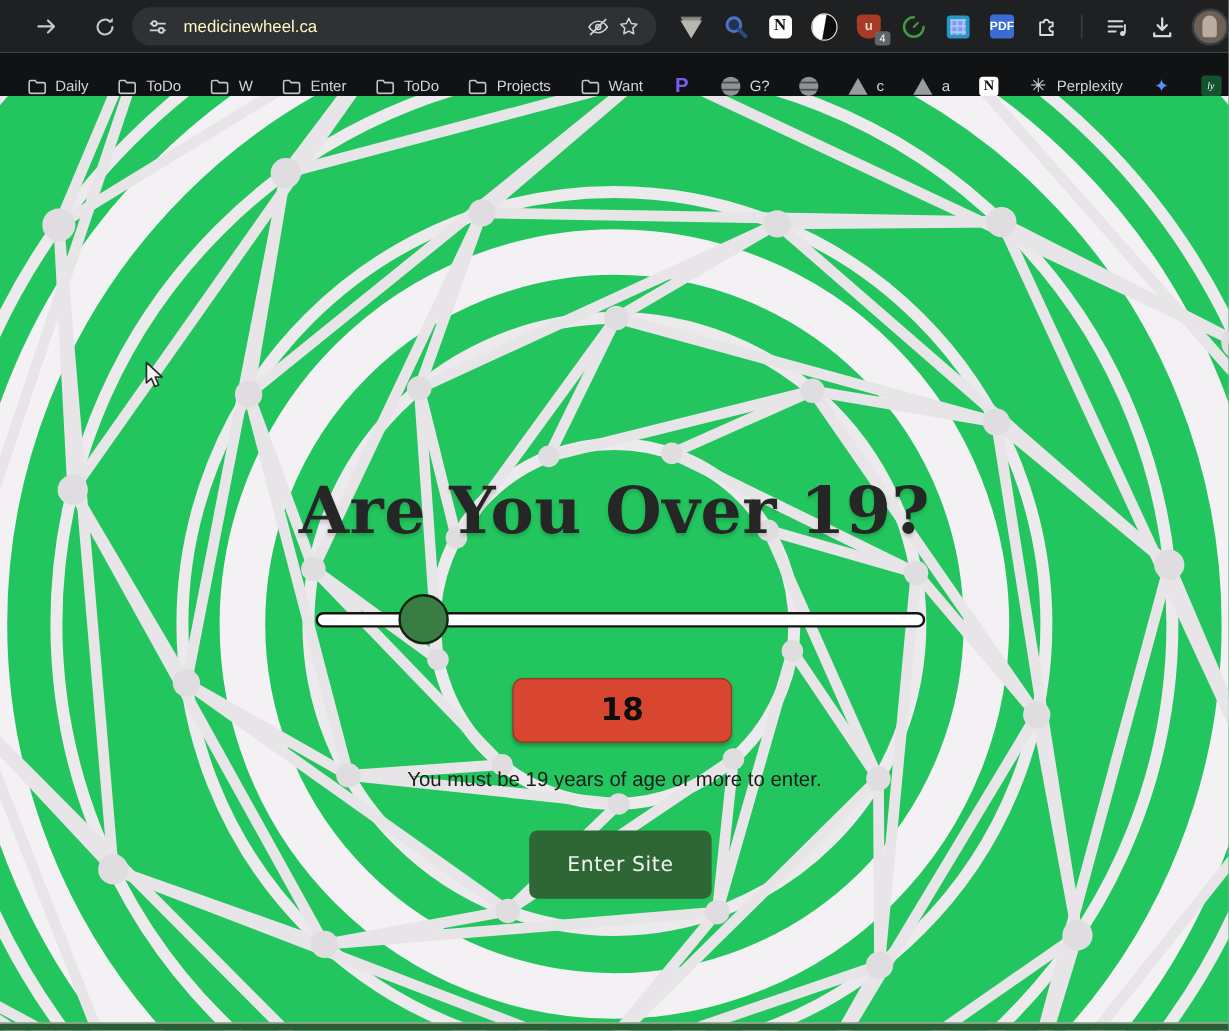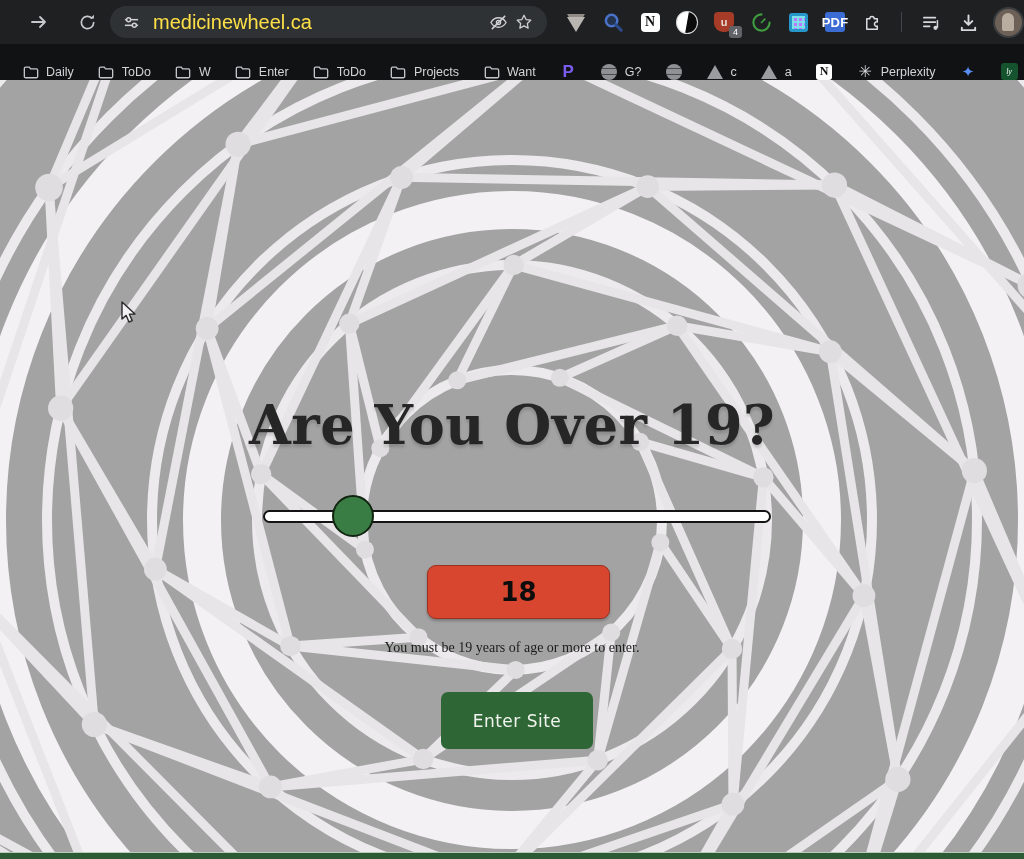--- a/index.html
+++ b/index.html
@@ -6,34 +6,34 @@
   #screen{position:relative;width:1024px;height:859px;overflow:hidden;
     font-family:"Liberation Sans","DejaVu Sans",sans-serif;background:#fff;}
 
   
   #topbar{position:absolute;left:0;top:0;width:1024px;height:44px;background:#1e2022;
     display:flex;align-items:center;}
   .nav-ic{width:34px;height:34px;display:flex;align-items:center;justify-content:center;
     color:#c6c9cc;flex:0 0 auto;}
   #urlpill{height:32px;width:486px;margin-left:6px;background:#2f3235;border-radius:16px;
     display:flex;align-items:center;padding:0 10px 0 8px;box-sizing:border-box;}
-  #urltext{color:#fde047;font-size:20px;margin-left:9px;flex:1;}
+  #urltext{color:#fef9c3;font-size:14px;margin-left:9px;flex:1;}
   .pill-ic{display:flex;align-items:center;justify-content:center;width:26px;height:26px;color:#cfd1d4;}
   #extrow{display:flex;align-items:center;gap:15px;margin-left:18px;}
   .ext{width:22px;height:22px;display:flex;align-items:center;justify-content:center;position:relative;flex:0 0 auto;}
   .badge{position:absolute;right:-7px;bottom:-5px;background:#606468;color:#fff;font-size:9px;
     border-radius:3px;padding:1px 4px;line-height:10px;}
   .vdiv{width:1px;height:20px;background:#43464a;margin:0 3px;}
   .notion-sq{width:19px;height:19px;background:#fff;border-radius:4px;color:#111;
     font-family:"Liberation Serif",serif;font-weight:bold;font-size:14px;
     display:flex;align-items:center;justify-content:center;}
   .darkreader{width:21px;height:21px;border-radius:50%;
     background:linear-gradient(100deg,#ffffff 48%,#0b0b0b 52%);border:1px solid #dadada;}
   .pdf-sq{width:20px;height:20px;background:#3a6cd4;border-radius:3px;color:#fff;
-    font-size:13px;font-weight:bold;display:flex;align-items:center;justify-content:center;letter-spacing:.2px;}
+    font-size:10px;font-weight:bold;display:flex;align-items:center;justify-content:center;letter-spacing:.2px;}
   .cal-sq{width:19px;height:19px;background:#2796c8;border-radius:3px;position:relative;overflow:hidden;}
   .cal-sq::after{content:"";position:absolute;inset:3px;
     background:
       linear-gradient(#7fe0ea 2px,transparent 2px) 0 0/100% 5px,
       linear-gradient(90deg,#7fe0ea 2px,transparent 2px) 0 0/5px 100%, #b7f; }
   .shield{width:20px;height:20px;background:#a63b27;border-radius:4px 4px 9px 9px;color:#e8d9d4;
     display:flex;align-items:center;justify-content:center;font-size:11px;font-weight:bold;}
   .gem{width:0;height:0;border-left:9px solid transparent;border-right:9px solid transparent;
     border-top:15px solid #b9b6b2;filter:drop-shadow(0 -3px 0 #8f8c88);margin-top:4px;}
   #avatar{width:27px;height:27px;border-radius:50%;background:#6d6157;margin-left:14px;
@@ -58,35 +58,35 @@
   .g-spark{color:#5a8ff5;font-size:15px;}
   .g-teal{width:17px;height:17px;background:#14532d;border-radius:3px;color:#fff;
     font-size:8px;font-style:italic;display:flex;align-items:center;justify-content:center;
     font-family:"Liberation Serif",serif;}
   .g-amz{width:16px;height:16px;background:#fff;border-radius:3px;color:#111;font-weight:bold;
     font-size:13px;display:flex;align-items:center;justify-content:center;position:relative;}
   .g-amz::after{content:"";position:absolute;left:3px;bottom:2px;width:10px;height:3px;
     border-bottom:1.6px solid #e8920e;border-radius:0 0 8px 8px;}
 
   
-  #content{position:absolute;left:0;top:80px;width:1024px;height:779px;background:#a3a3a3;overflow:hidden;}
+  #content{position:absolute;left:0;top:80px;width:1024px;height:779px;background:#22c55e;overflow:hidden;}
   #webbg{position:absolute;inset:0;}
   #page-title{position:absolute;left:0;top:313px;width:100%;text-align:center;
     font-family:"DejaVu Serif","Liberation Serif",serif;font-weight:bold;font-size:54px;color:#262626;
     text-shadow:0 3px 3px rgba(0,0,0,.16);letter-spacing:.5px;}
   #slider{position:absolute;left:263px;top:430px;width:508px;height:13px;background:#fff;
     border:2px solid #141414;border-radius:8px;box-sizing:border-box;}
   #knob{position:absolute;left:67px;top:-17px;width:42px;height:42px;border-radius:50%;
     background:#3a7d44;border:2px solid #10240f;box-sizing:border-box;}
   #agebox{position:absolute;left:427px;top:485px;width:181px;height:52px;background:#d8462f;
     border:1px solid #9c3222;border-radius:9px;display:flex;align-items:center;justify-content:center;
     box-shadow:0 2px 3px rgba(0,0,0,.25);}
   #ageval{font-size:26px;font-weight:bold;color:#0d0d0d;font-family:"DejaVu Sans",sans-serif;}
   #message{position:absolute;left:0;top:560px;width:100%;text-align:center;
-    font-family:Liberation Serif, serif;font-size:14px;color:#1c1c1c;}
+    font-family:Liberation Sans, sans-serif;font-size:17px;color:#1c1c1c;}
   #enterbtn{position:absolute;left:441px;top:612px;width:152px;height:57px;background:#2f6636;
     border:none;border-radius:7px;color:#f2f5ef;font-size:17px;font-family:"DejaVu Sans",sans-serif;
     display:flex;align-items:center;justify-content:center;letter-spacing:.5px;cursor:pointer;}
   #bottombar{position:absolute;left:0;bottom:0;width:100%;height:6px;background:#2c5a34;
     border-top:1px solid #b9ccb9;}
   #cursor{position:absolute;left:118px;top:220px;}
 </style>
 </head>
 <body>
 

